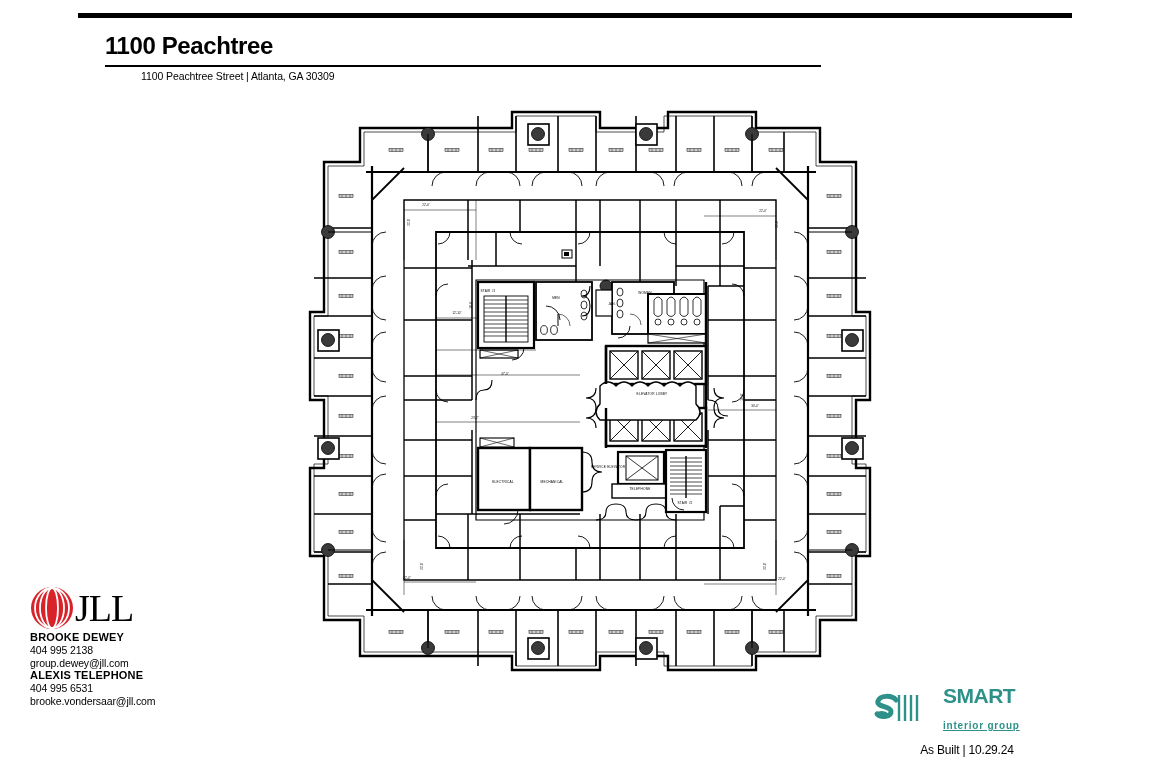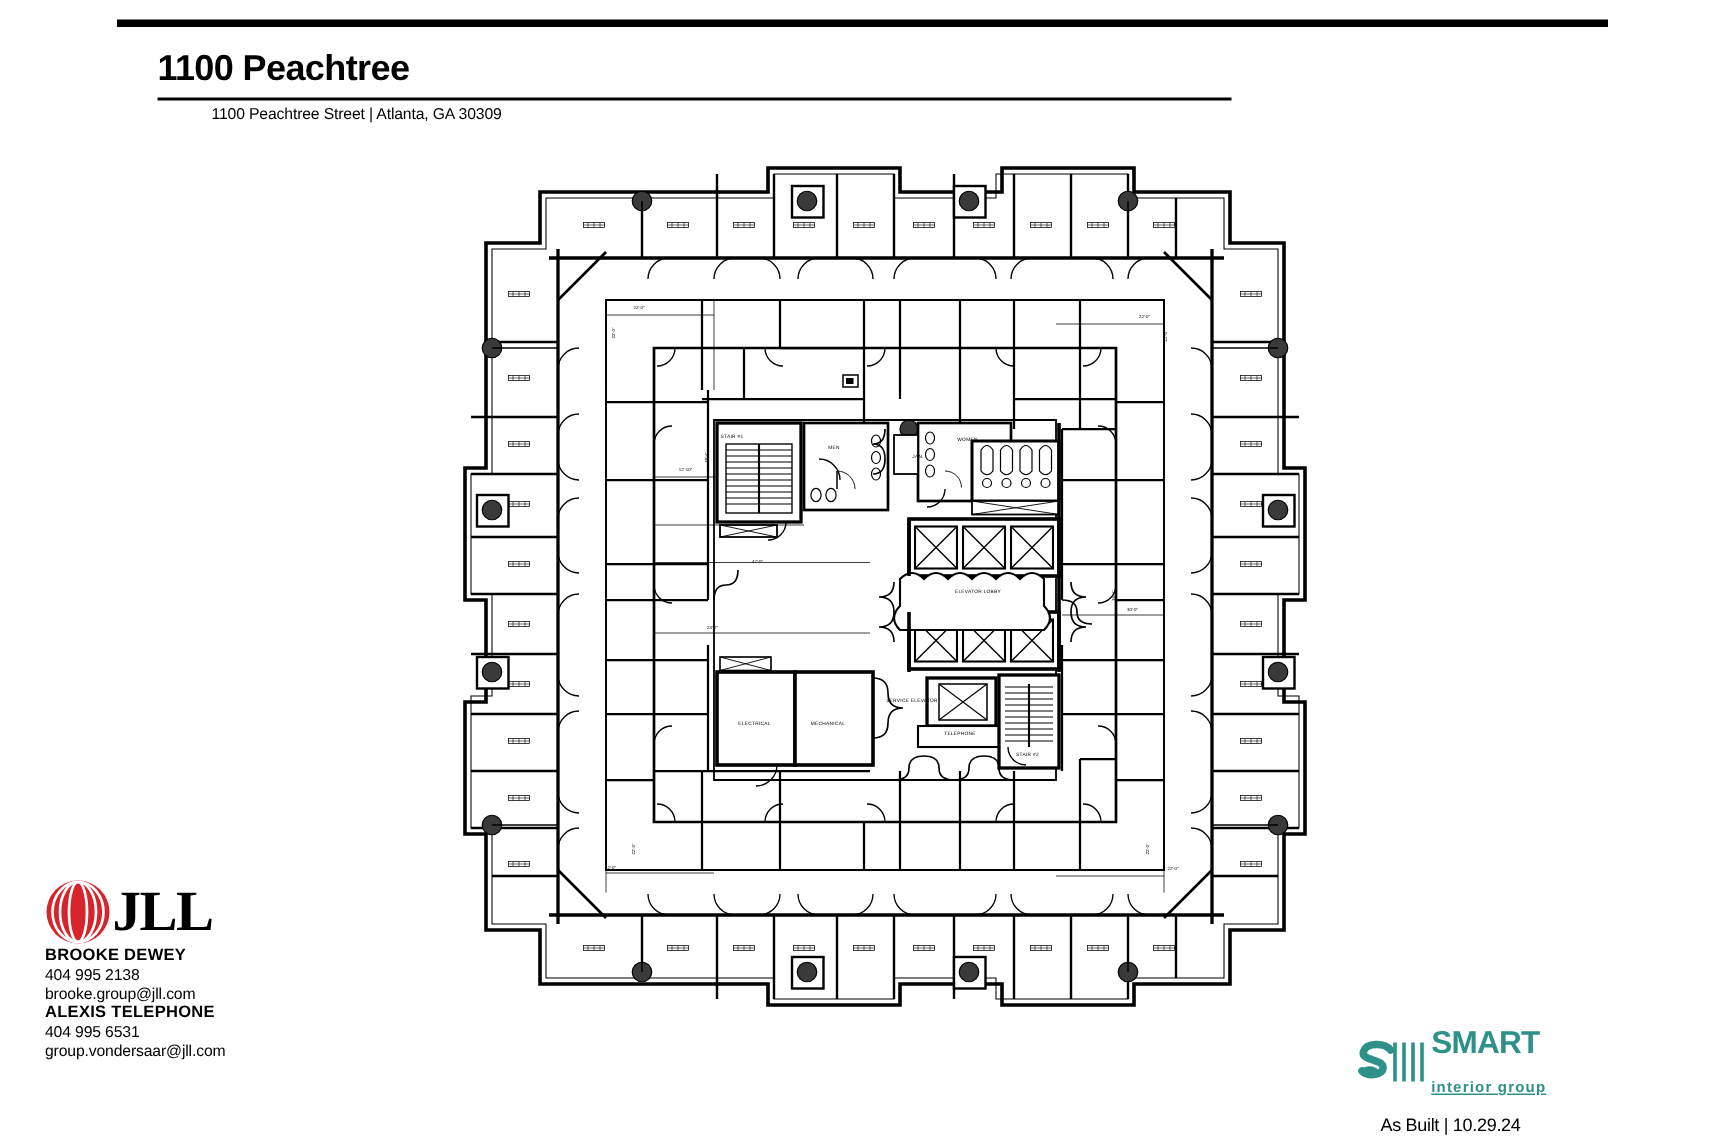--- a/index.html
+++ b/index.html
@@ -11,29 +11,29 @@
   #header{position:absolute;left:105px;top:33px;width:760px;}
   #title{font-size:24px;font-weight:bold;letter-spacing:-0.4px;line-height:1.1;}
   #subtitle{font-size:17px;font-weight:bold;letter-spacing:-0.2px;margin-top:6px;line-height:1.1;}
   #header-rule{width:716px;height:1.6px;background:#000;margin-top:6px;}
   #address{font-size:10.5px;margin-top:3px;letter-spacing:-0.1px;margin-left:36px;}
 
   
   #jll-block{position:absolute;left:30px;top:585px;width:230px;}
   #jll-logo{display:flex;align-items:center;height:46px;}
   #jll-mark{width:44px;height:44px;flex:0 0 44px;}
-  #jll-word{font-family:"Liberation Serif", serif;font-size:38px;font-weight:bold;
+  #jll-word{font-family:"Liberation Serif", serif;font-size:38px;font-weight:normal;
             letter-spacing:-1px;line-height:1;margin-left:1px;}
   .contact{margin-top:0;}
   .c-name{font-size:11px;font-weight:bold;letter-spacing:0.2px;}
   .c-line{font-size:10.5px;margin-top:1px;letter-spacing:-0.1px;}
 
   
   #smart-block{position:absolute;left:872px;top:692px;width:190px;text-align:center;}
-  #smart-logo{display:flex;align-items:center;justify-content:center;height:32px;}
+  #smart-logo{display:flex;align-items:center;height:32px;gap:20px;}
   #smart-mark{width:48px;height:30px;flex:0 0 48px;}
   #smart-text{margin-left:3px;text-align:left;line-height:1;}
   #smart-name{font-size:21px;font-weight:bold;color:#2e9189;letter-spacing:-0.5px;}
   #smart-tag{font-size:10px;font-weight:bold;color:#2e9189;letter-spacing:0.8px;margin-top:15px;text-decoration:underline;}
   #asbuilt{font-size:12px;margin-top:19px;letter-spacing:-0.2px;}
 
   
   #plan{position:absolute;left:300px;top:100px;width:580px;height:580px;}
   #plan svg{display:block;width:100%;height:100%;}
   .dim-label{font-size:2.9px;font-family:"Liberation Sans",sans-serif;
@@ -607,27 +607,27 @@
         <ellipse cx="22" cy="22" rx="12" ry="20"></ellipse>
         <ellipse cx="22" cy="22" rx="17" ry="20"></ellipse>
       </g>
     </svg>
     <div id="jll-word">JLL</div>
   </div>
 
   <div class="contact">
     <div class="c-name">BROOKE DEWEY</div>
     <div class="c-line">404 995 2138</div>
-    <div class="c-line">brooke.group@jll.com</div>
+    <div class="c-line">group.dewey@jll.com</div>
   </div>
 
   <div class="contact">
     <div class="c-name">ALEXIS TELEPHONE</div>
     <div class="c-line">404 995 6531</div>
-    <div class="c-line">group.vondersaar@jll.com</div>
+    <div class="c-line">brooke.vondersaar@jll.com</div>
   </div>
 </div>
 
 <div id="smart-block">
   <div id="smart-logo">
     <svg id="smart-mark" viewBox="0 0 48 30">
       <g stroke="#2E9189" stroke-width="2.4">
         <line x1="27" y1="2" x2="27" y2="28"></line>
         <line x1="33" y1="2" x2="33" y2="28"></line>
         <line x1="39" y1="2" x2="39" y2="28"></line>

